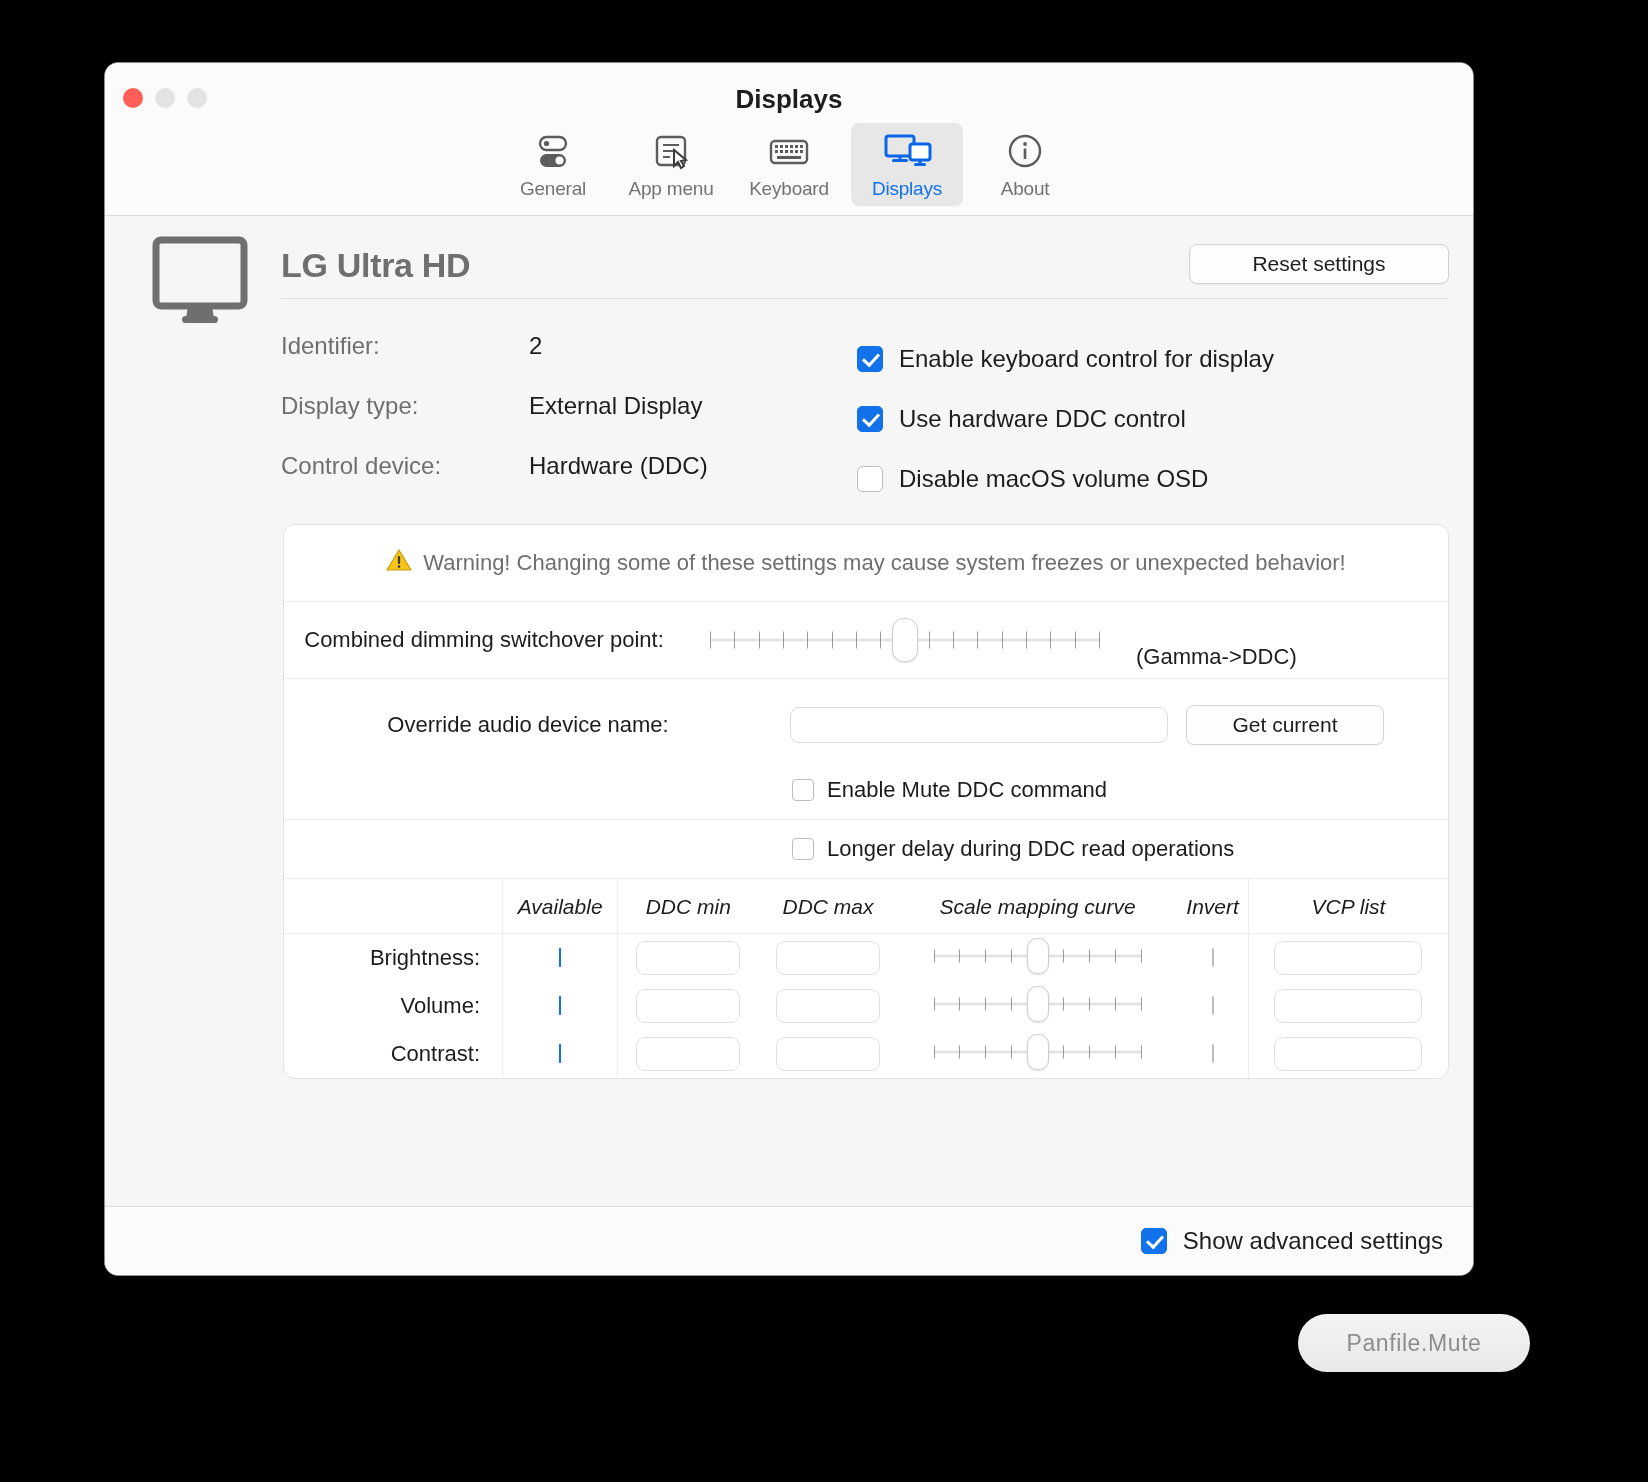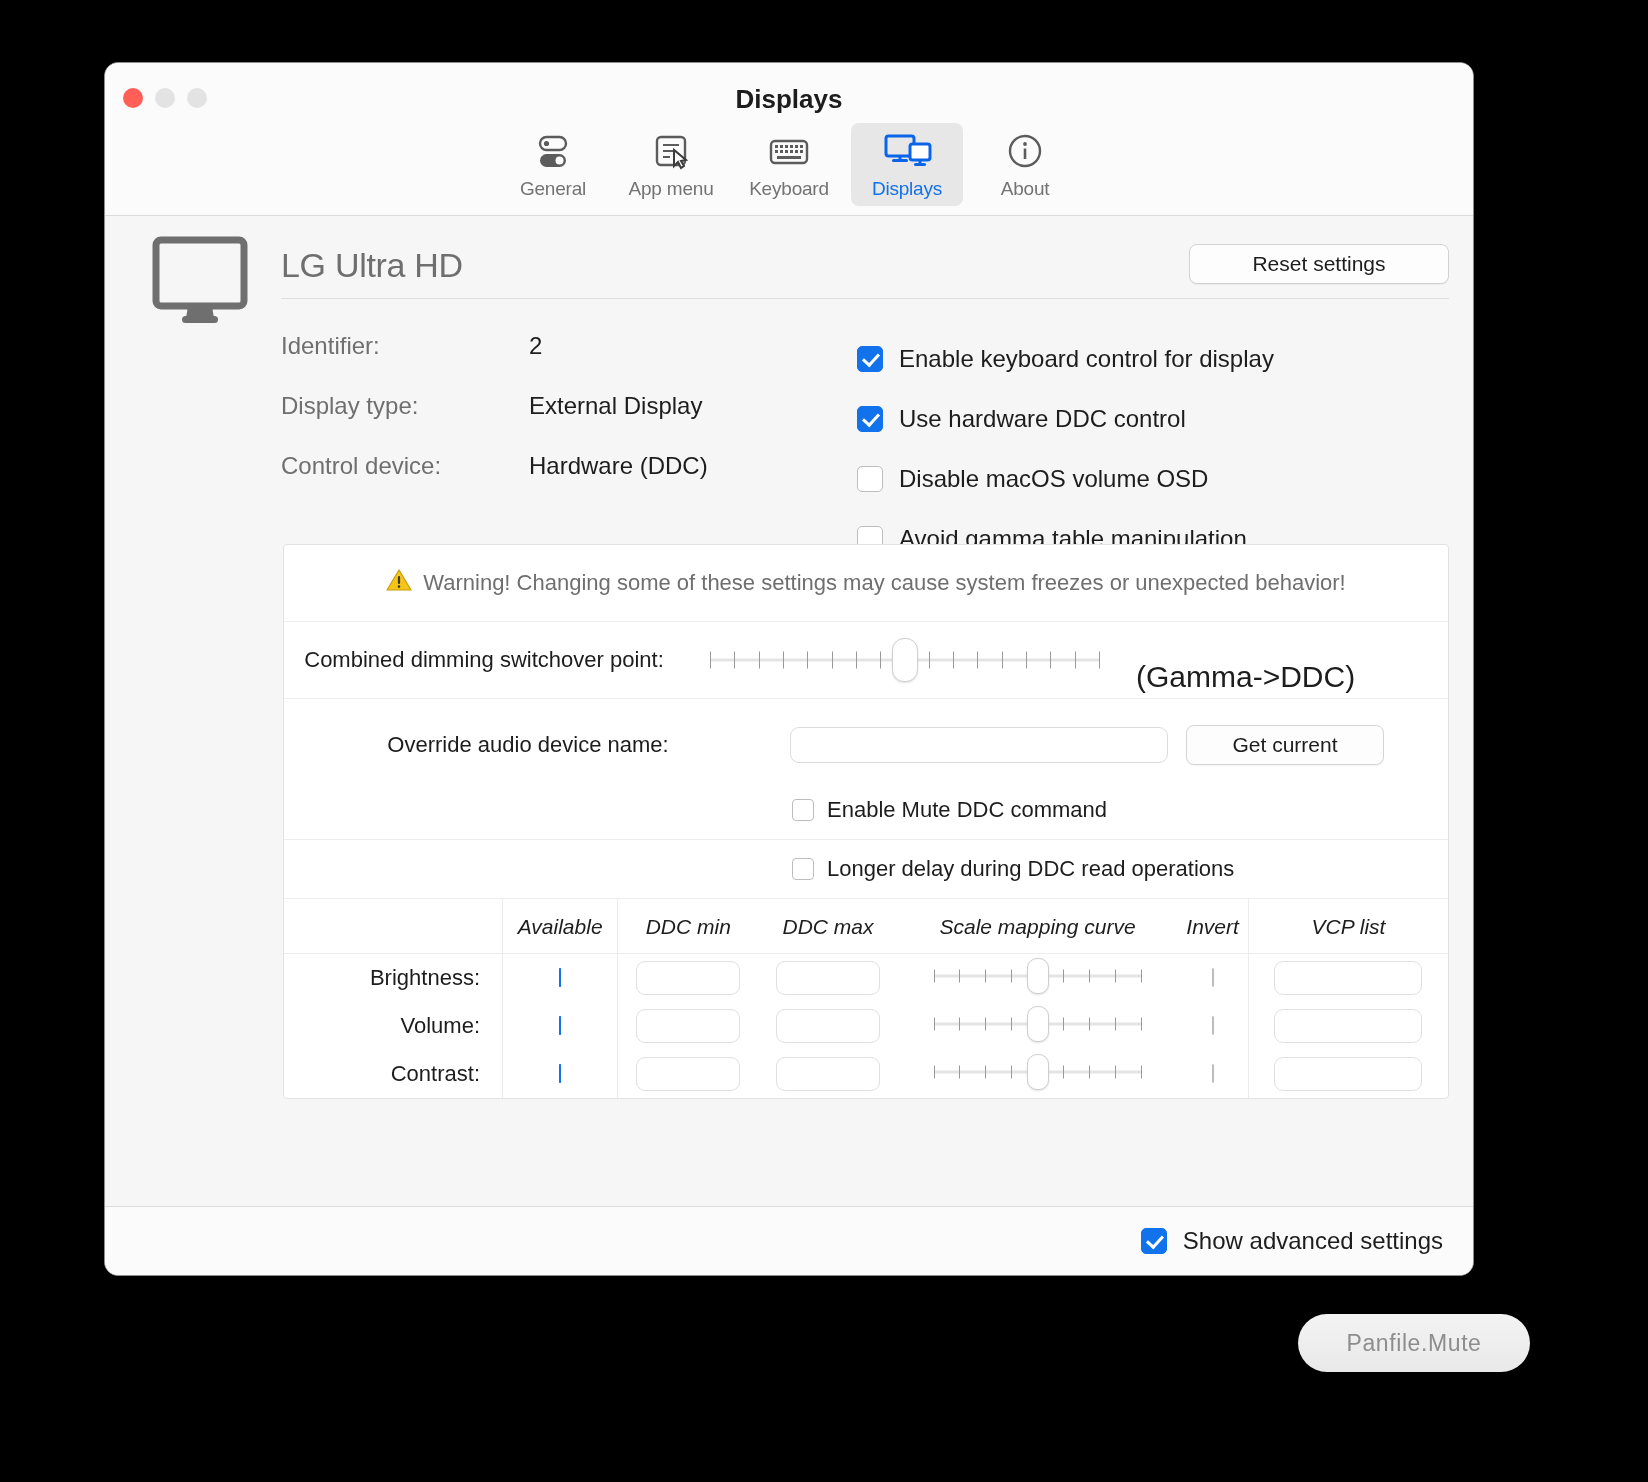--- a/index.html
+++ b/index.html
@@ -120,20 +120,21 @@
     left: 45px;
     top: 18px;
   }
   .disp-name {
     position: absolute;
     left: 176px;
     top: 30px;
     font-size: 34px;
     color: #6f6f6f;
     letter-spacing: -0.3px;
+    font-weight: bold;
   }
   .reset-btn {
     position: absolute;
     right: 24px;
     top: 28px;
     width: 258px;
     height: 38px;
     background: #fdfdfd;
     border: 1px solid #d2d2d2;
     border-radius: 8px;
@@ -228,24 +229,24 @@
     width: 6px;
     height: 11px;
     border-width: 0 3px 3px 0;
   }
 
   
   .adv-panel {
     position: absolute;
     left: 178px;
     right: 24px;
-    top: 328px;
+    top: 308px;
     background: #ffffff;
     border: 1px solid #e2e2e2;
-    border-radius: 4px;
+    border-radius: 12px;
     overflow: hidden;
   }
   .adv-warn {
     display: flex;
     align-items: center;
     justify-content: center;
     gap: 11px;
     height: 76px;
     font-size: 22px;
     color: #6f6f6f;
@@ -265,21 +266,21 @@
   .dim-row {
     display: flex;
     align-items: center;
     height: 76px;
     padding: 0 0 0 0;
   }
   .dim-lbl { width: 400px; }
   .dim-slider { margin-left: 26px; }
   .dim-after {
     margin-left: 36px;
-    font-size: 30px;
+    font-size: 22px;
     color: #1d1d1d;
     margin-top: 34px;
   }
 
   
   .audio-row {
     display: flex;
     align-items: center;
     height: 72px;
     padding-top: 10px;

